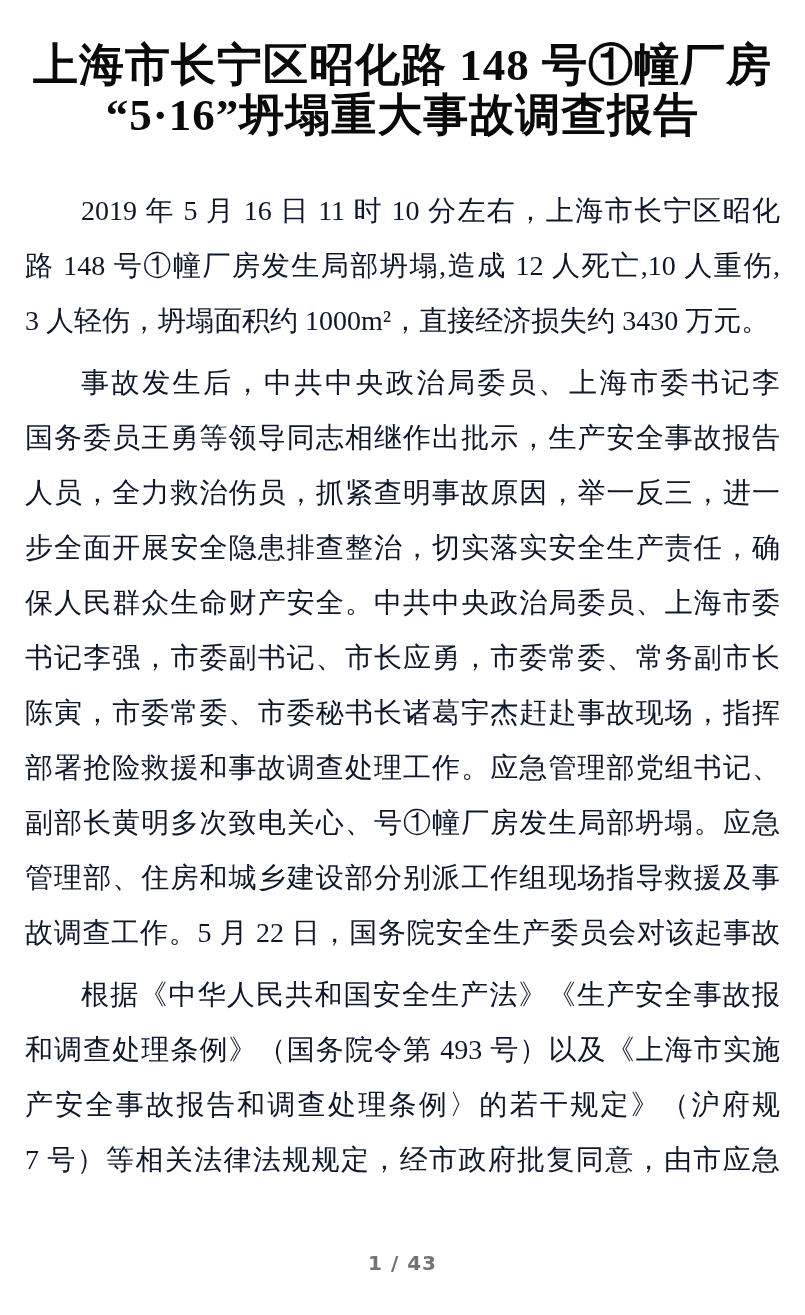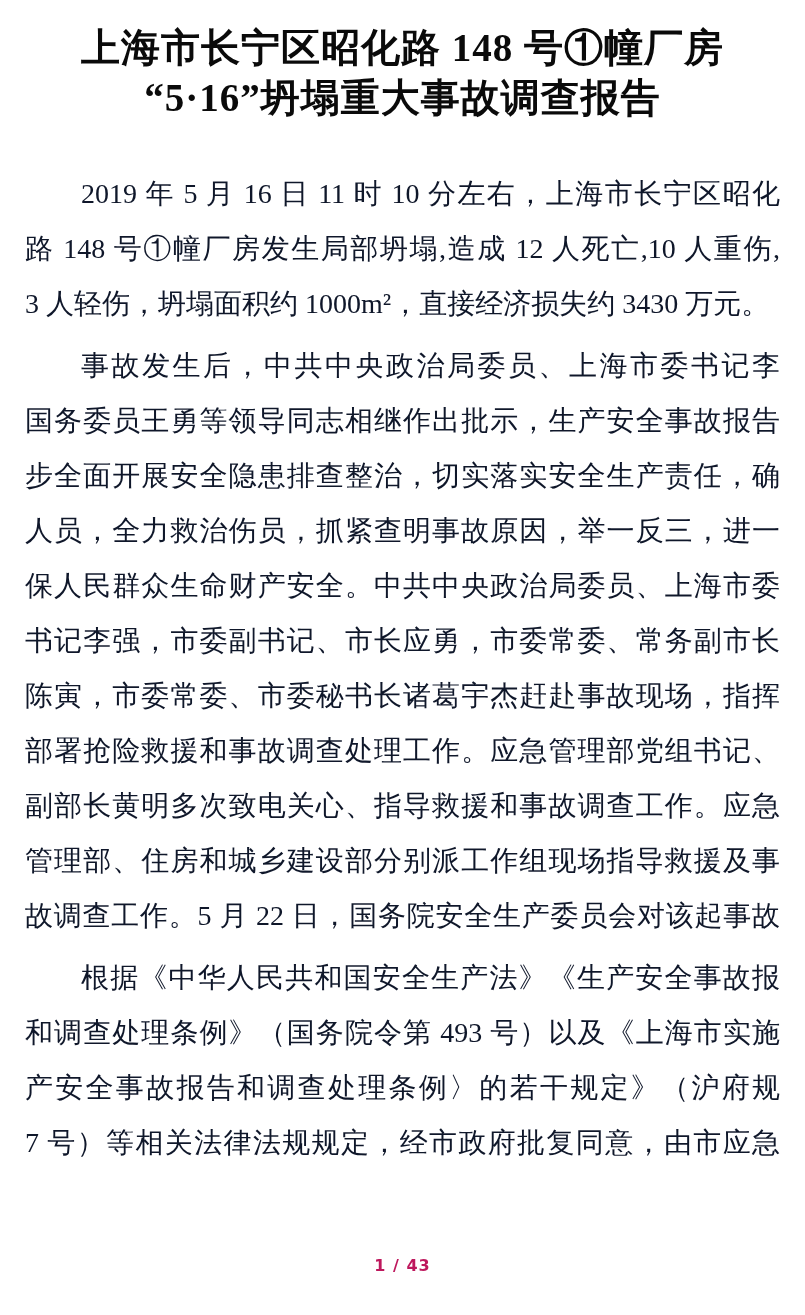--- a/index.html
+++ b/index.html
@@ -13,25 +13,25 @@
     position: relative;
   }
   .page {
     width: 805px;
     height: 1315px;
     padding: 0 25px;
     position: relative;
     background: #ffffff;
   }
   .title-block {
-    padding-top: 23px;
+    padding-top: 40px;
     text-align: center;
     font-weight: 700;
     color: #0a0a0a;
-    font-size: 39px;
+    font-size: 45px;
     line-height: 50px;
     letter-spacing: 1px;
   }
   .report-body {
     margin-top: 43px;
     font-size: 28px;
     color: #0f172a;
   }
   .para { margin-bottom: 7px; }
   .line {
@@ -44,23 +44,23 @@
   }
   .line.first { text-indent: 2em; }
   .line.flush-left { text-align-last: left; }
   .footer {
     position: absolute;
     left: 0;
     right: 0;
     bottom: 40px;
     text-align: center;
     font-family: "DejaVu Sans", "Liberation Sans", sans-serif;
-    font-size: 16px;
+    font-size: 20px;
     font-weight: 700;
-    color: #be185d;
+    color: #737373;
     letter-spacing: 1px;
   }
 </style>
 </head>
 <body>
 
 <div class="page">
 
   <div class="title-block">
     <div>上海市长宁区昭化路 148 号①幢厂房</div>
@@ -70,27 +70,27 @@
   <div class="report-body">
 
   <div class="para">
         <div class="line first">2019 年 5 月 16 日 11 时 10 分左右，上海市长宁区昭化</div>
         <div class="line">路 148 号①幢厂房发生局部坍塌,造成 12 人死亡,10 人重伤,</div>
         <div class="line flush-left">3 人轻伤，坍塌面积约 1000m²，直接经济损失约 3430 万元。</div>
       </div>
       <div class="para">
         <div class="line first">事故发生后，中共中央政治局委员、上海市委书记李强，</div>
         <div class="line">国务委员王勇等领导同志相继作出批示，生产安全事故报告</div>
+        <div class="line">人员，全力救治伤员，抓紧查明事故原因，举一反三，进一</div>
         <div class="line">步全面开展安全隐患排查整治，切实落实安全生产责任，确</div>
-        <div class="line">人员，全力救治伤员，抓紧查明事故原因，举一反三，进一</div>
         <div class="line">保人民群众生命财产安全。中共中央政治局委员、上海市委</div>
         <div class="line">书记李强，市委副书记、市长应勇，市委常委、常务副市长</div>
         <div class="line">陈寅，市委常委、市委秘书长诸葛宇杰赶赴事故现场，指挥</div>
         <div class="line">部署抢险救援和事故调查处理工作。应急管理部党组书记、</div>
-        <div class="line">副部长黄明多次致电关心、指导救援和事故调查工作。应急</div>
+        <div class="line">副部长黄明多次致电关心、号①幢厂房发生局部坍塌。应急</div>
         <div class="line">管理部、住房和城乡建设部分别派工作组现场指导救援及事</div>
         <div class="line">故调查工作。5 月 22 日，国务院安全生产委员会对该起事故</div>
       </div>
       <div class="para">
         <div class="line first">根据《中华人民共和国安全生产法》《生产安全事故报告</div>
         <div class="line">和调查处理条例》（国务院令第 493 号）以及《上海市实施〈生</div>
         <div class="line">产安全事故报告和调查处理条例〉的若干规定》（沪府规〔2018〕</div>
         <div class="line">7 号）等相关法律法规规定，经市政府批复同意，由市应急</div>
       </div>
     </div>

